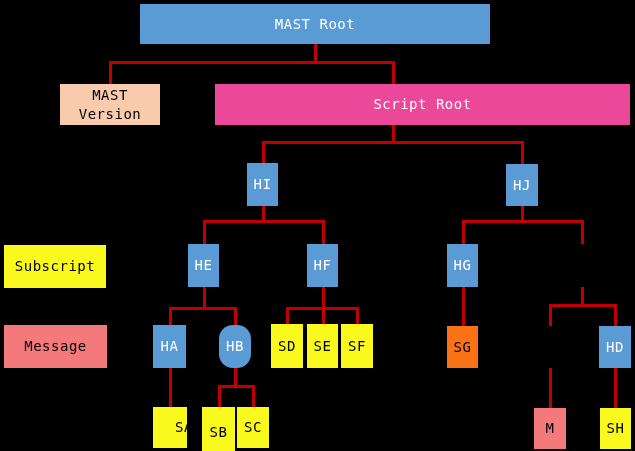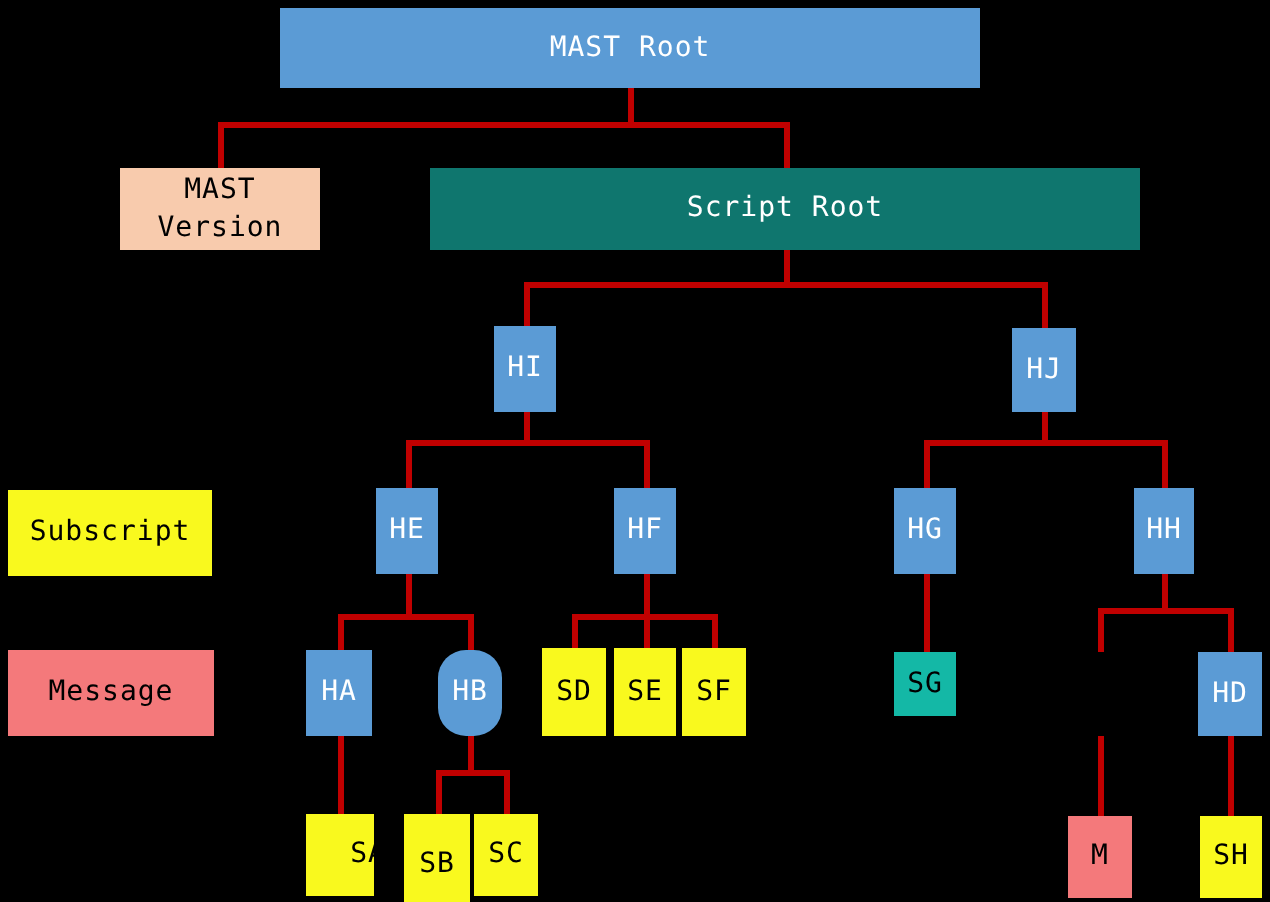--- a/index.html
+++ b/index.html
@@ -68,34 +68,33 @@
     <div class="seg" style="left: 169px; top: 368px; width: 3px; height: 39px; background: rgb(192, 0, 0);"></div>
     <div class="seg" style="left: 234px; top: 368px; width: 3px; height: 17px; background: rgb(192, 0, 0);"></div>
     <div class="seg" style="left: 218px; top: 385px; width: 37px; height: 3px; background: rgb(192, 0, 0);"></div>
     <div class="seg" style="left: 218px; top: 388px; width: 3px; height: 19px; background: rgb(192, 0, 0);"></div>
     <div class="seg" style="left: 252px; top: 388px; width: 3px; height: 19px; background: rgb(192, 0, 0);"></div>
     <div class="seg" style="left: 549px; top: 368px; width: 3px; height: 40px; background: rgb(192, 0, 0);"></div>
     <div class="seg" style="left: 614px; top: 368px; width: 3px; height: 40px; background: rgb(192, 0, 0);"></div>
     <div class="node" style="left: 140px; top: 4px; width: 350px; height: 40px; background: rgb(91, 155, 213); color: rgb(255, 255, 255);">MAST Root</div>
     <div class="node" style="left: 60px; top: 84px; width: 100px; height: 41px; background: rgb(248, 203, 173); color: rgb(0, 0, 0);">MAST
 Version</div>
-    <div class="node" style="left: 215px; top: 84px; width: 355px; height: 41px; background: #0f766e; color: rgb(255, 255, 255);">Script Root</div>
+    <div class="node" style="left: 215px; top: 84px; width: 415px; height: 41px; background: #ec4899; color: rgb(255, 255, 255);">Script Root</div>
     <div class="node" style="left: 247px; top: 163px; width: 31px; height: 43px; background: rgb(91, 155, 213); color: rgb(255, 255, 255);">HI</div>
     <div class="node" style="left: 506px; top: 164px; width: 32px; height: 42px; background: rgb(91, 155, 213); color: rgb(255, 255, 255);">HJ</div>
     <div class="node" style="left: 4px; top: 245px; width: 102px; height: 43px; background: rgb(249, 249, 30); color: rgb(0, 0, 0);">Subscript</div>
     <div class="node" style="left: 188px; top: 244px; width: 31px; height: 43px; background: rgb(91, 155, 213); color: rgb(255, 255, 255);">HE</div>
     <div class="node" style="left: 447px; top: 244px; width: 31px; height: 43px; background: rgb(91, 155, 213); color: rgb(255, 255, 255);">HG</div>
     <div class="node" style="left: 307px; top: 244px; width: 31px; height: 43px; background: rgb(91, 155, 213); color: rgb(255, 255, 255);">HF</div>
-    <div class="node" style="left: 567px; top: 244px; width: 30px; height: 43px; background: rgb(91, 155, 213); color: rgb(255, 255, 255);">HH</div>
     <div class="node" style="left: 4px; top: 325px; width: 103px; height: 43px; background: rgb(244, 121, 123); color: rgb(0, 0, 0);">Message</div>
     <div class="node" style="left: 153px; top: 325px; width: 33px; height: 43px; background: rgb(91, 155, 213); color: rgb(255, 255, 255);">HA</div>
     <div class="node" style="left: 219px; top: 325px; width: 32px; height: 43px; background: rgb(91, 155, 213); color: rgb(255, 255, 255); border-radius: 14px;">HB</div>
     <div class="node" style="left: 271px; top: 324px; width: 32px; height: 44px; background: rgb(249, 249, 30); color: rgb(0, 0, 0);">SD</div>
     <div class="node" style="left: 307px; top: 324px; width: 31px; height: 44px; background: rgb(249, 249, 30); color: rgb(0, 0, 0);">SE</div>
     <div class="node" style="left: 341px; top: 324px; width: 32px; height: 44px; background: rgb(249, 249, 30); color: rgb(0, 0, 0);">SF</div>
-    <div class="node" style="left: 447px; top: 326px; width: 31px; height: 32px; background: #14b8a6; color: rgb(0, 0, 0);">SG</div>
+    <div class="node" style="left: 447px; top: 326px; width: 31px; height: 42px; background: #f97316; color: rgb(0, 0, 0);">SG</div>
     <div class="node" style="left: 599px; top: 326px; width: 32px; height: 42px; background: rgb(91, 155, 213); color: rgb(255, 255, 255);">HD</div>
     <div class="node" style="left: 153px; top: 407px; width: 34px; height: 41px; background: rgb(249, 249, 30); color: rgb(0, 0, 0); padding-left: 28px;">SA</div>
     <div class="node" style="left: 202px; top: 407px; width: 33px; height: 51px; background: rgb(249, 249, 30); color: rgb(0, 0, 0);">SB</div>
     <div class="node" style="left: 237px; top: 407px; width: 32px; height: 41px; background: rgb(249, 249, 30); color: rgb(0, 0, 0);">SC</div>
     <div class="node" style="left: 534px; top: 408px; width: 32px; height: 41px; background: rgb(244, 121, 123); color: rgb(0, 0, 0);">M</div>
     <div class="node" style="left: 600px; top: 408px; width: 31px; height: 41px; background: rgb(249, 249, 30); color: rgb(0, 0, 0);">SH</div>
   </div>
 
 </body></html>

